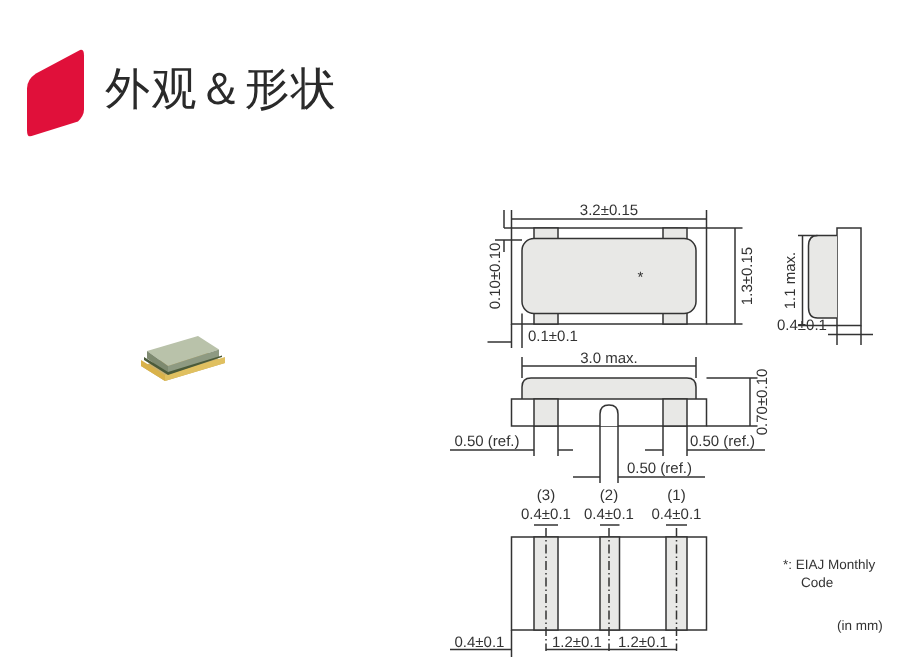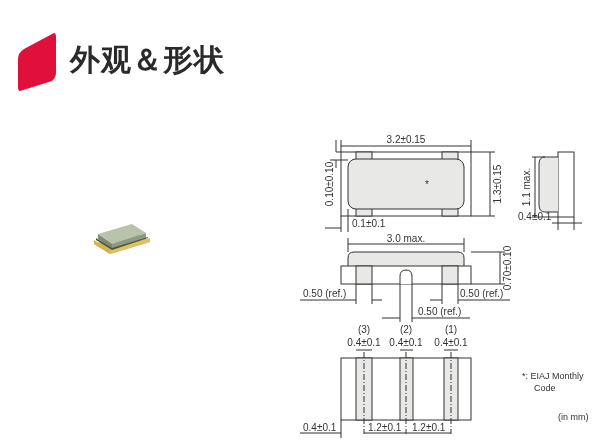--- a/index.html
+++ b/index.html
@@ -1,19 +1,19 @@
 <!DOCTYPE html>
 <html><head>
 <meta charset="utf-8">
 <style>
   html, body { margin:0; padding:0; background:#ffffff; }
   body { width:606px; height:448px; position:relative; overflow:hidden; font-family:"DejaVu Sans","Liberation Sans",sans-serif; }
   .header { position:absolute; left:16px; top:32px; height:60px; display:flex; align-items:center; }
   .logo-mark { width:42px; height:58px; display:block; }
-  .title { position:absolute; left:70px; top:40px; font-size:30px; color:#2a2a2a; letter-spacing:1px; font-weight:bold; line-height:40px; white-space:nowrap; }
+  .title { position:absolute; left:70px; top:40px; font-size:30px; color:#2a2a2a; letter-spacing:1px; font-weight:normal; line-height:40px; white-space:nowrap; }
   .photo { position:absolute; left:90px; top:218px; width:62px; height:44px; }
   .drawing { position:absolute; left:0; top:0; width:606px; height:448px; }
   .dim { font-family:"Liberation Sans",sans-serif; font-size:10px; fill:#333; }
 </style>
 </head>
 <body>
 
 <div class="header">
   <svg class="logo-mark" viewBox="0 0 42 58">
     <path d="M2 26 Q2 20 8 16 L38 0 Q40 0 40 4 L40 40 Q40 44 36 48 L4 58 Q2 58 2 54 Z" fill="#e0103a"></path>

